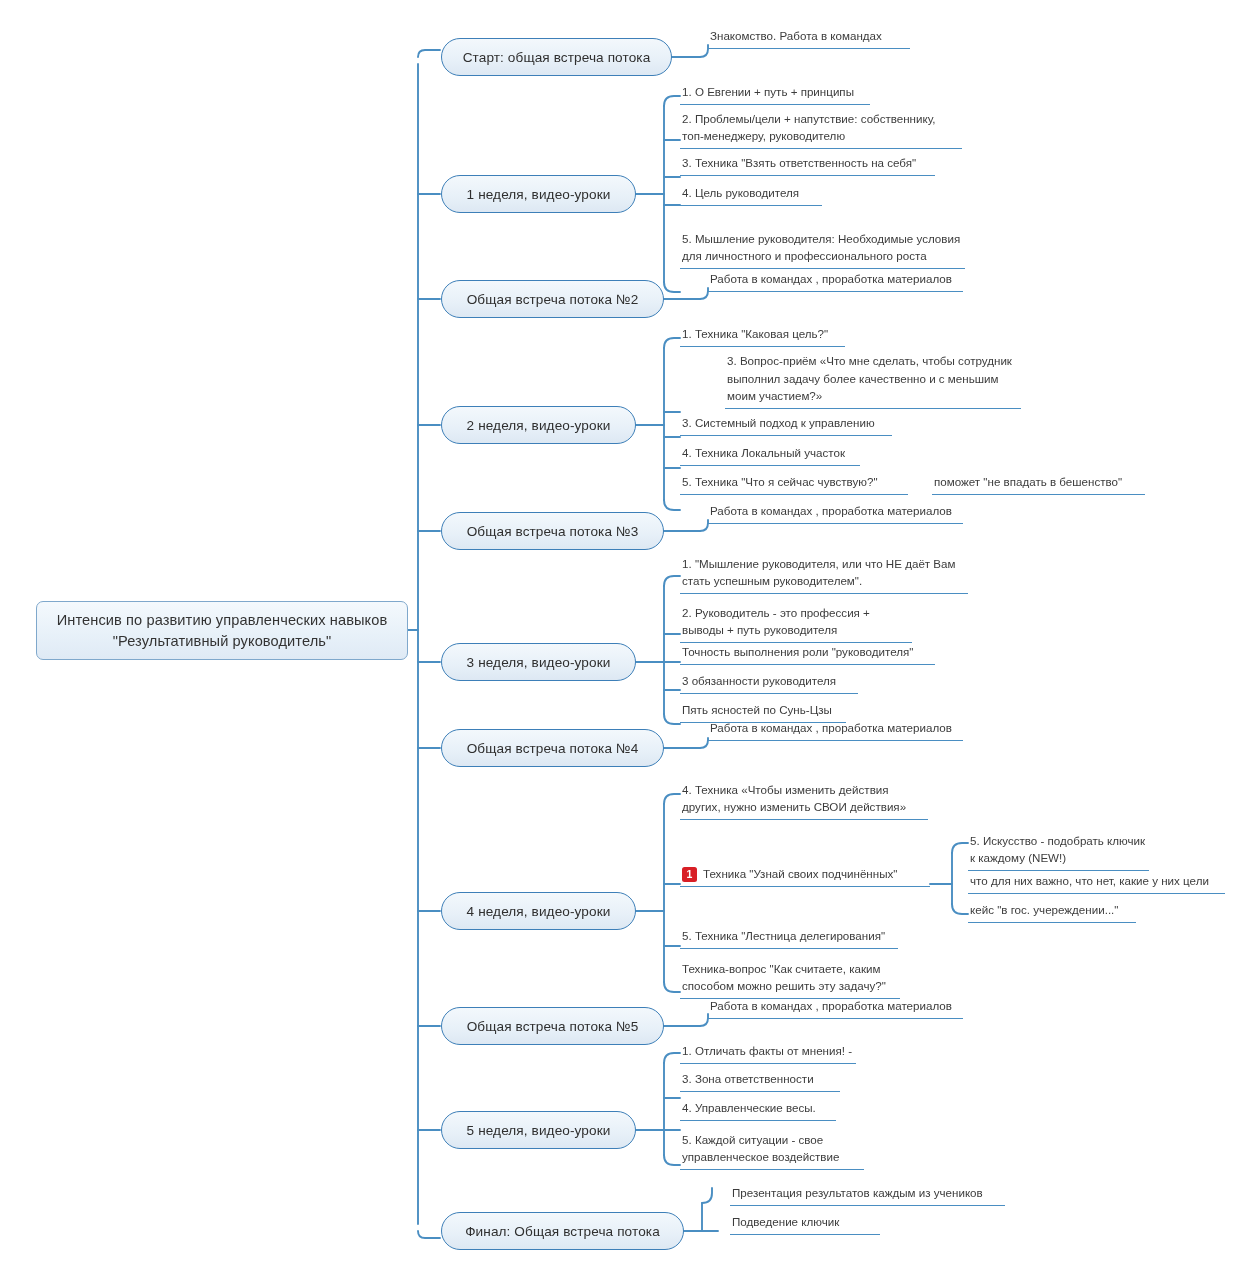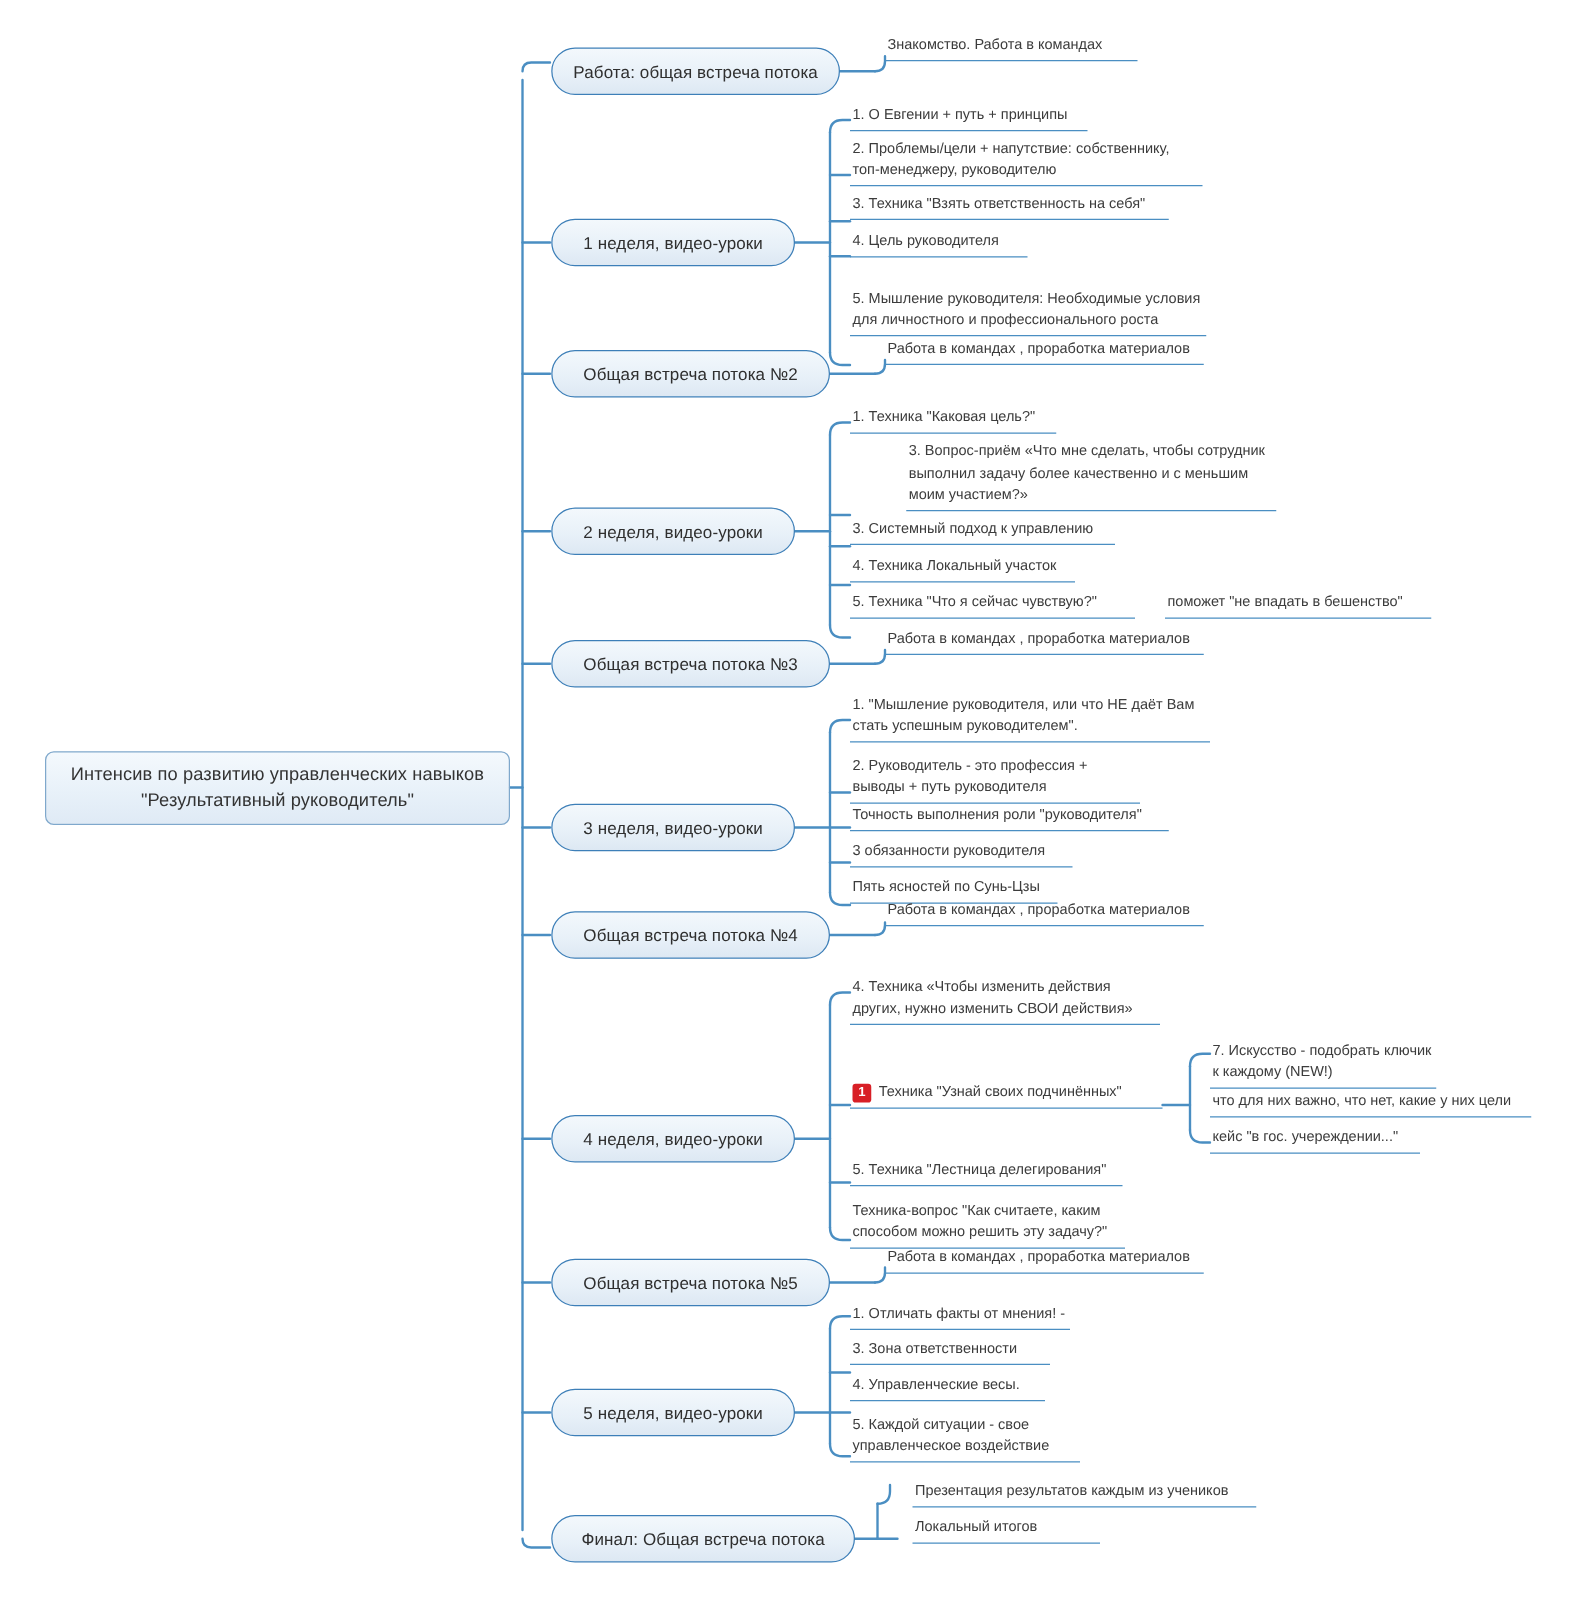--- a/index.html
+++ b/index.html
@@ -186,21 +186,21 @@
       <path d="M702 1203 V 1231"></path>
       <path d="M702 1231 h 16"></path>
     </g>
   </svg>
 
   <div class="root-node">
     <span class="txt">Интенсив по развитию управленческих навыков "Результативный руководитель"</span>
   </div>
 
   <div class="pill" style="left:441px; top:38px; width:231px;">
-    <span class="txt">Работа: общая встреча потока</span>
+    <span class="txt">Старт: общая встреча потока</span>
   </div>
 
   <div class="pill" style="left:441px; top:175px; width:195px;">
     <span class="txt">1 неделя, видео-уроки</span>
   </div>
 
   <div class="pill" style="left:441px; top:280px; width:223px;">
     <span class="txt">Общая встреча потока №2</span>
   </div>
 
@@ -308,21 +308,21 @@
   </div>
 
   <div class="leaf" style="left:680px; top:866px; width:250px; height:21px;">
     <div class="leaf-row">
       <span class="badge">1</span>
       <span class="txt">Техника "Узнай своих подчинённых"</span>
     </div>
   </div>
 
   <div class="leaf" style="left:968px; top:830px; width:181px; height:41px;">
-    <span class="txt">7. Искусство - подобрать ключик к каждому (NEW!)</span>
+    <span class="txt">5. Искусство - подобрать ключик к каждому (NEW!)</span>
   </div>
   <div class="leaf" style="left:968px; top:873px; width:257px; height:21px;">
     <span class="txt">что для них важно, что нет, какие у них цели</span>
   </div>
   <div class="leaf" style="left:968px; top:902px; width:168px; height:21px;">
     <span class="txt">кейс "в гос. учереждении..."</span>
   </div>
 
   <div class="leaf" style="left:680px; top:928px; width:218px; height:21px;">
     <span class="txt">5. Техника "Лестница делегирования"</span>
@@ -345,16 +345,16 @@
     <span class="txt">4. Управленческие весы.</span>
   </div>
   <div class="leaf" style="left:680px; top:1129px; width:184px; height:41px;">
     <span class="txt">5. Каждой ситуации - свое управленческое воздействие</span>
   </div>
 
   <div class="leaf" style="left:730px; top:1185px; width:275px; height:21px;">
     <span class="txt">Презентация результатов каждым из учеников</span>
   </div>
   <div class="leaf" style="left:730px; top:1214px; width:150px; height:21px;">
-    <span class="txt">Локальный итогов</span>
+    <span class="txt">Подведение ключик</span>
   </div>
 
 </div>
 
 </body></html>

